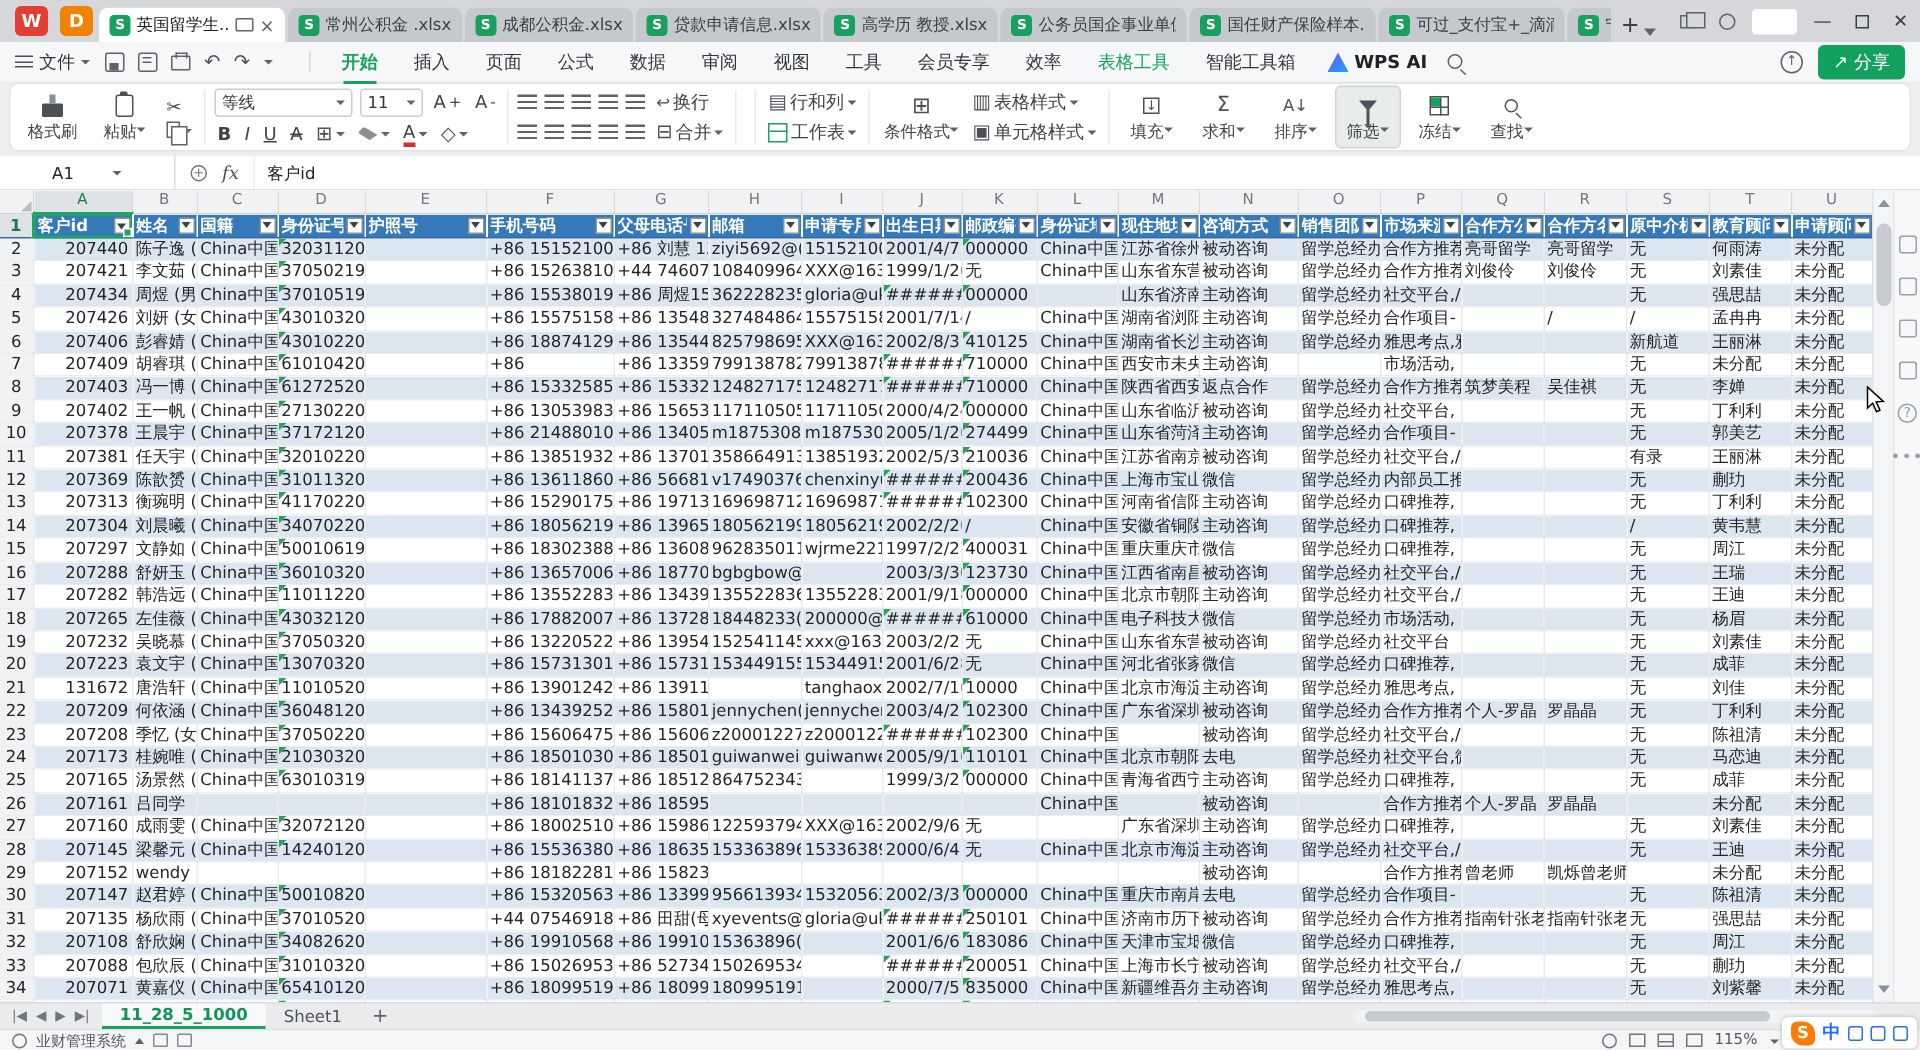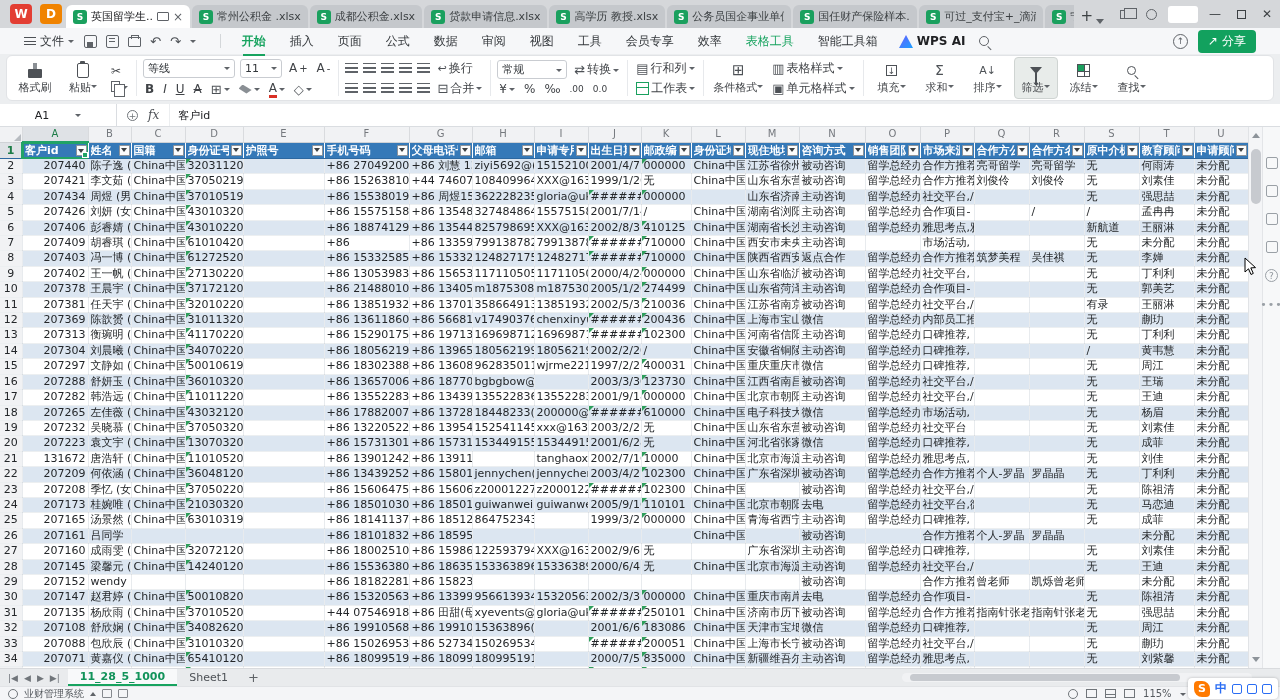--- a/index.html
+++ b/index.html
@@ -19,21 +19,21 @@
   .addtab{font-size:15px;color:#3c4043;margin:0 3px 3px 6px}
   .addcaret{border:4px solid transparent;border-top:5px solid #5f6368;margin-bottom:0px;display:inline-block}
   .winctrl{display:flex;align-items:center;height:28px;flex:none;margin-left:8px}
   .wbtn{width:26px;height:28px;display:flex;align-items:center;justify-content:center;color:#3c4043;font-size:12px}
   .ic-arrange{width:11px;height:9px;border:1px solid #5f6368;position:relative}
   .ic-arrange:after{content:'';position:absolute;left:3px;top:-3px;width:11px;height:9px;border:1px solid #5f6368;background:#d5d7da}
   .ic-globe{width:11px;height:11px;border:1px solid #5f6368;border-radius:50%}
   .whitebox{width:30px;height:17px;background:#fff;border-radius:3px;margin:0 4px}
   .ic-max{width:9px;height:9px;border:1px solid #3c4043}
   
-  .menubar{height:26px;background:#f6f7f9;display:flex;align-items:center;padding:0 24px;font-size:12px;color:#33373b}
+  .menubar{height:26px;background:#f6f7f9;display:flex;align-items:center;padding:0 10px;font-size:12px;color:#33373b}
   .filebtn{display:flex;align-items:center;gap:4px;margin-right:10px}
   .hamb{width:12px;height:8px;border-top:1.5px solid #4d5156;border-bottom:1.5px solid #4d5156;position:relative}
   .hamb:after{content:'';position:absolute;left:0;top:2.5px;width:12px;border-top:1.5px solid #4d5156}
   .qicons{display:flex;align-items:center;gap:9px;margin-right:14px;color:#5f6368}
   .qico{width:13px;height:13px;border:1.2px solid #5f6368;border-radius:2px;position:relative}
   .qico.save:after{content:'';position:absolute;left:2px;bottom:0;width:6px;height:5px;background:#5f6368}
   .qico.print{border-radius:1px;height:10px;margin-top:2px}
   .qico.print:after{content:'';position:absolute;left:2px;top:-3px;width:6px;height:3px;border:1.2px solid #5f6368;border-bottom:none}
   .qico.prev:after{content:'';position:absolute;left:2px;top:2px;width:6px;border-top:1.2px solid #5f6368;box-shadow:0 3px 0 #5f6368}
   .undo{font-size:13px;color:#4d5156}
@@ -343,43 +343,20 @@
         <span class="lns"></span>
         <span class="lns"></span>
         <span class="smbtn">
             <span class="gtxt">⊟</span>
             <span>合并</span>
             <span class="caret s"></span>
           </span>
       </div>
     </div>
     <span class="vsep"></span>
-    <div class="col2">
-      <div class="rw">
-        <span class="combo" style="width:70px">
-            <span>常规</span>
-            <span class="caret s"></span>
-          </span>
-        <span class="smbtn">
-            <span class="gtxt">⇄</span>
-            <span>转换</span>
-            <span class="caret s"></span>
-          </span>
-      </div>
-      <div class="rw">
-        <span class="smbtn">
-            <span>¥</span>
-            <span class="caret s"></span>
-          </span>
-        <span class="smbtn">%</span>
-        <span class="smbtn">‰</span>
-        <span class="smbtn" style="font-size:9px">.00</span>
-        <span class="smbtn" style="font-size:9px">0.0</span>
-      </div>
-    </div>
     <span class="vsep"></span>
     <div class="col2">
       <span class="smbtn">
           <span class="gtxt">▤</span>
           <span>行和列</span>
           <span class="caret s"></span>
         </span>
       <span class="smbtn">
           <span class="grnbox"></span>
           <span>工作表</span>
@@ -540,21 +517,21 @@
           <td class=""><span class="hlab">教育顾问</span><span class="fbtn"></span></td>
           <td class=""><span class="hlab">申请顾问</span><span class="fbtn"></span></td>
         </tr>
         <tr class="band">
           <td class="rownum">2</td>
           <td class="num"><span>207440</span></td>
           <td class=""><span>陈子逸 (男</span></td>
           <td class=""><span>China中国</span></td>
           <td class="ovf"><i class="tri"></i><span>320311200104077915</span></td>
           <td class=""><span></span></td>
-          <td class=""><span>+86 27049200</span></td>
+          <td class=""><span>+86 15152100</span></td>
           <td class=""><span>+86 刘慧 137052</span></td>
           <td class=""><span>ziyi5692@(</span></td>
           <td class=""><span>151521001</span></td>
           <td class="num"><span>2001/4/7</span></td>
           <td class=""><i class="tri"></i><span>000000</span></td>
           <td class=""><span>China中国</span></td>
           <td class=""><span>江苏省徐州</span></td>
           <td class=""><span>被动咨询</span></td>
           <td class=""><span>留学总经办</span></td>
           <td class=""><span>合作方推荐</span></td>

